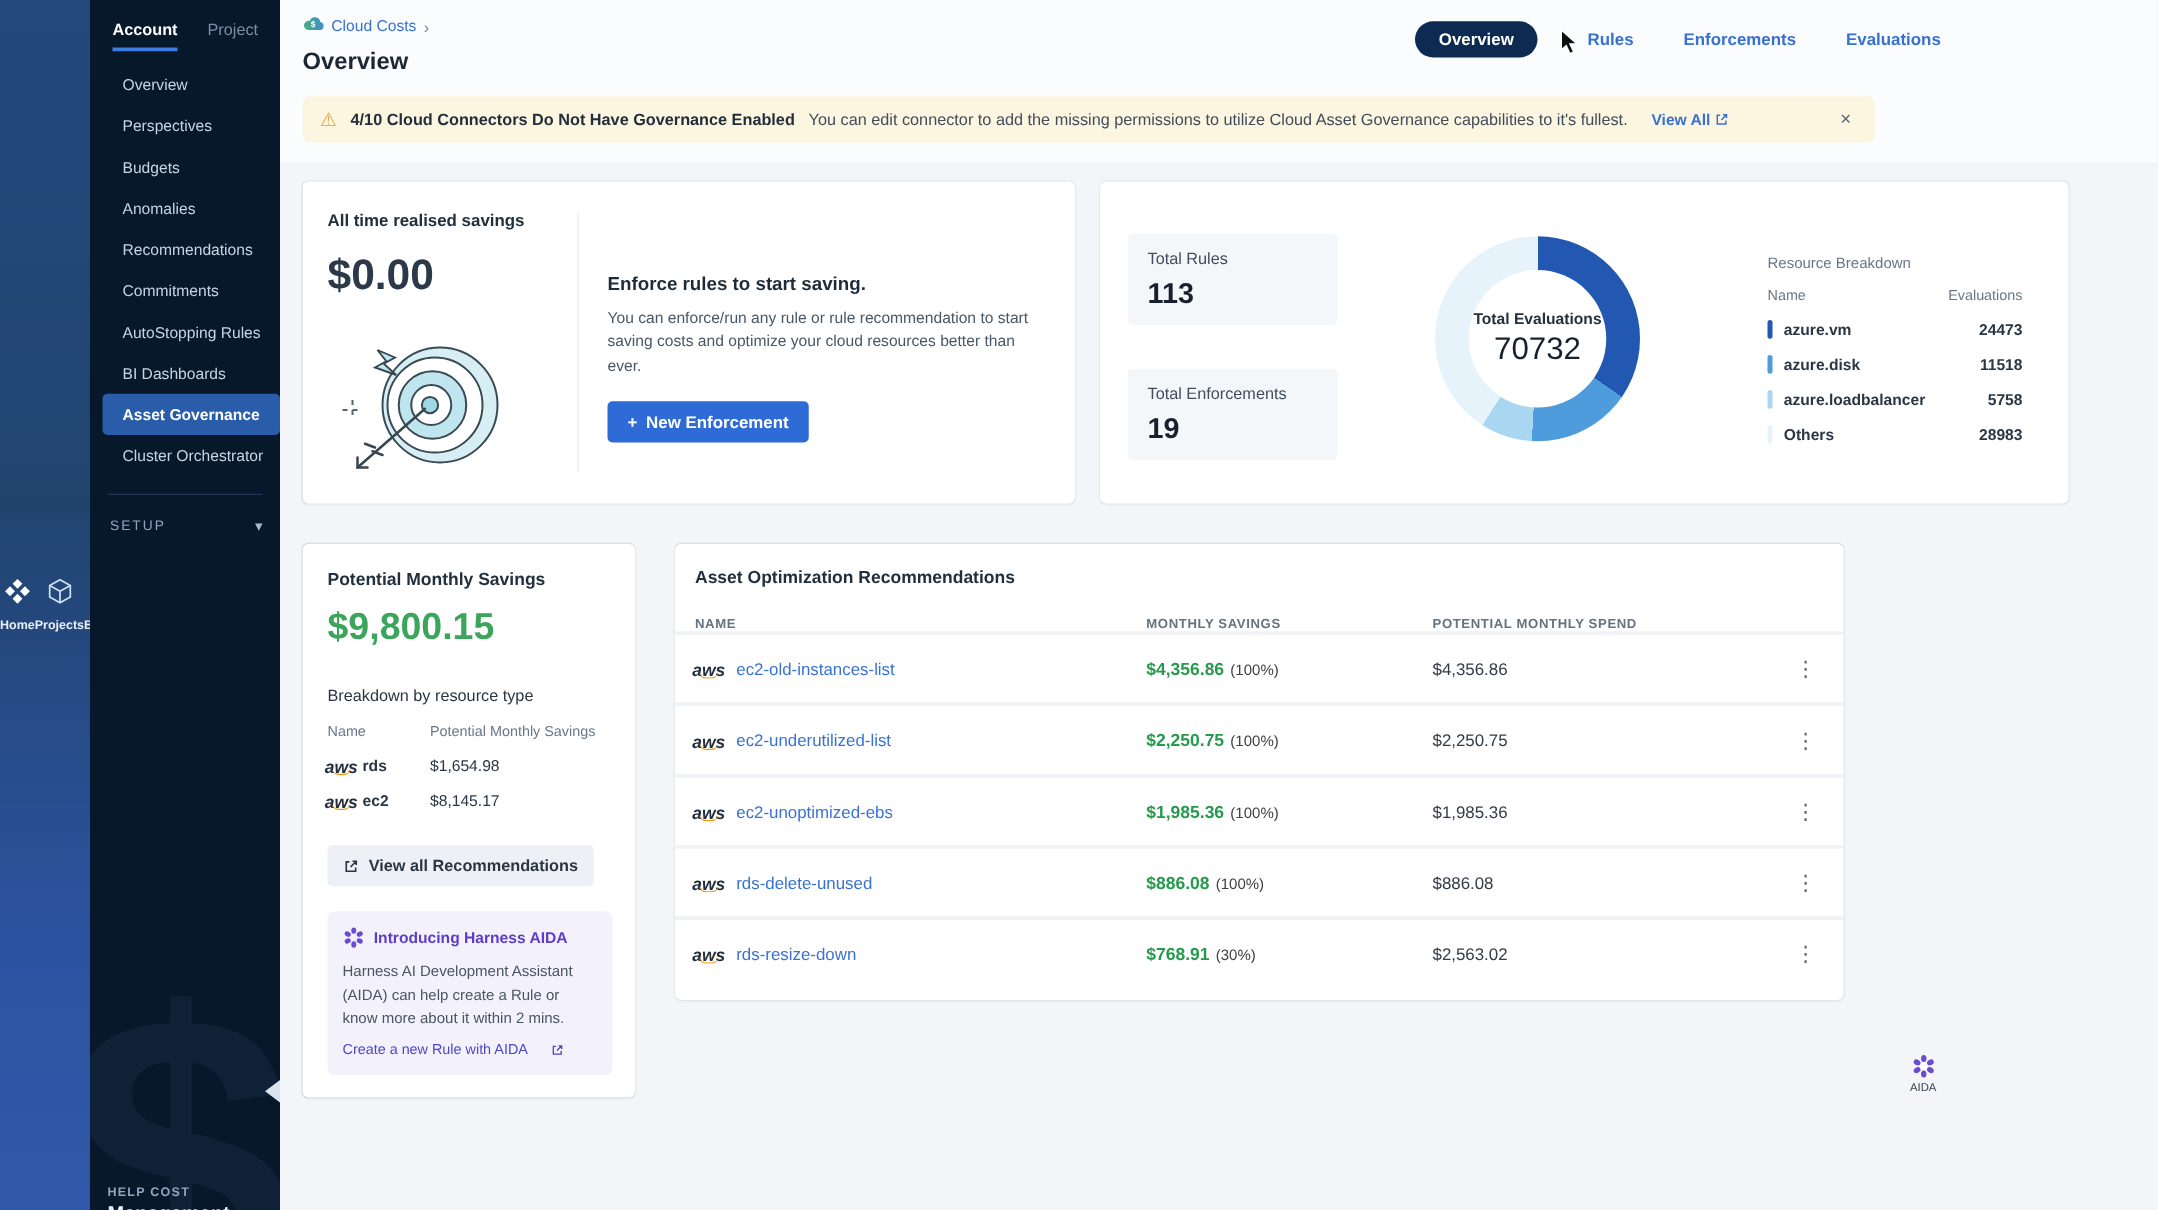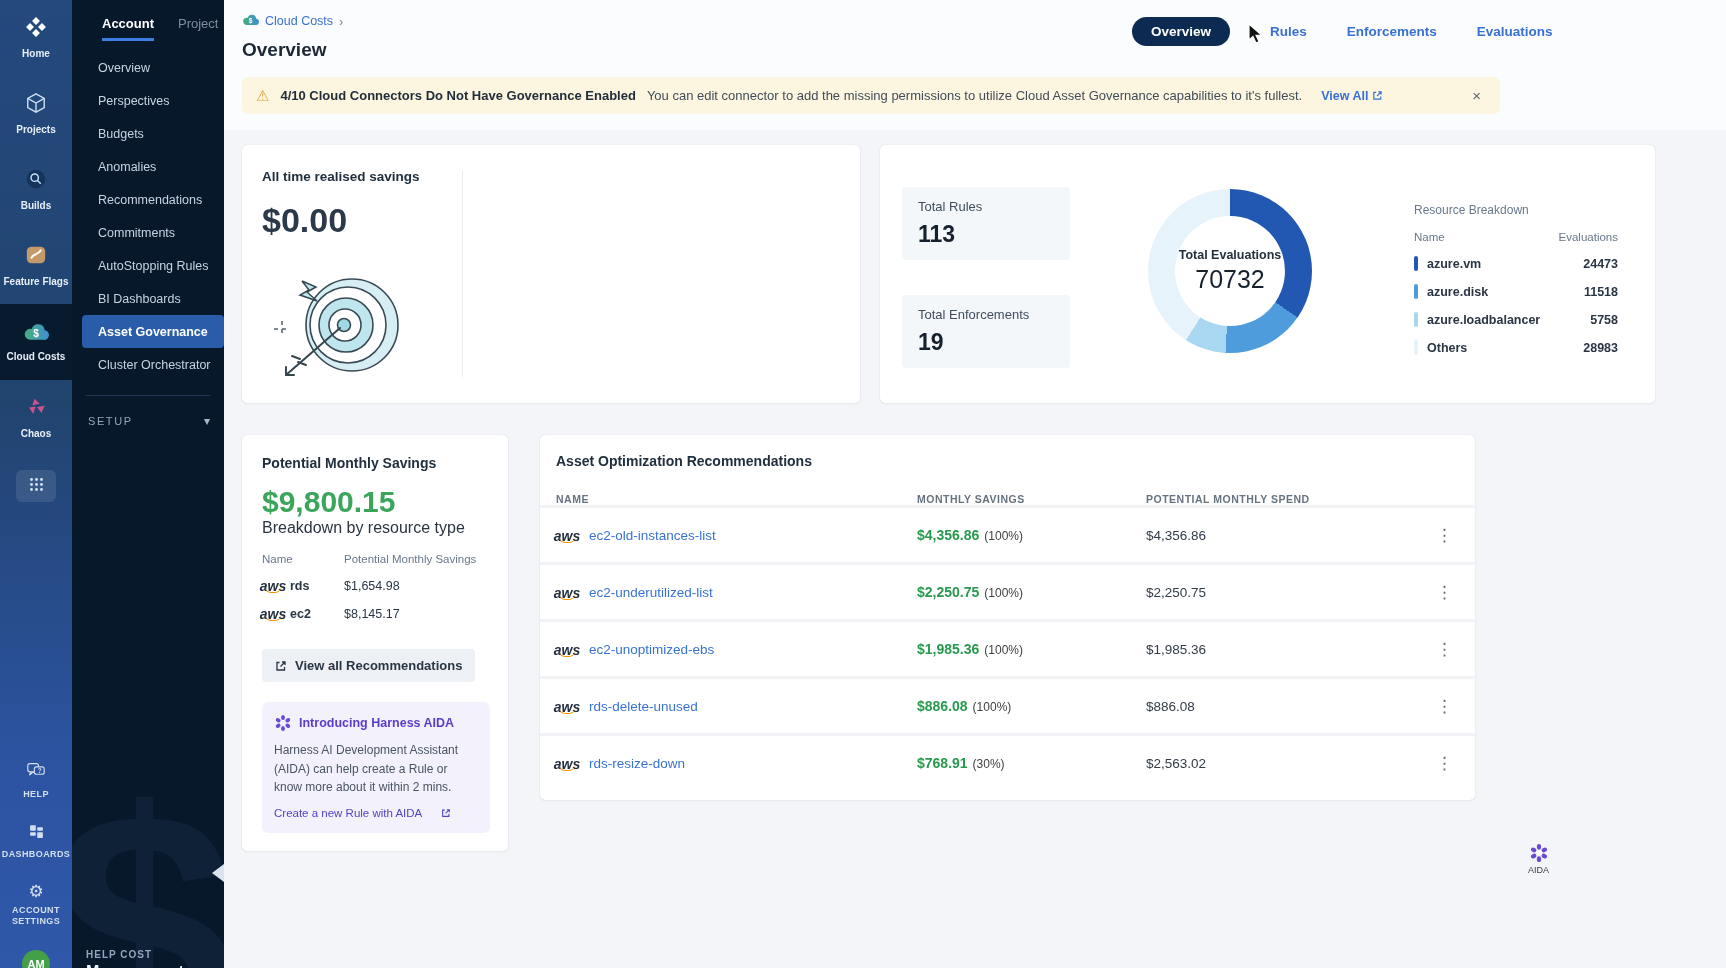--- a/index.html
+++ b/index.html
@@ -2,37 +2,37 @@
 <html><head>
 <meta charset="utf-8">
 <style>
   * { box-sizing: border-box; margin: 0; padding: 0; }
   html,body { width:1726px; height:968px; overflow:hidden; }
   body { font-family:"Liberation Sans", sans-serif; background:#f3f5f8; color:#22303e; }
   .app { display:flex; height:100%; }
 
   
   .rail { width:72px; flex:0 0 72px; background:linear-gradient(180deg,#24497d 0%,#21446f 42%,#2c53a0 78%,#3058aa 100%);
-          display:flex; flex-direction:column; align-items:center; overflow:hidden; }
+          display:flex; flex-direction:row; align-items:center; overflow:hidden; }
   .rail-item { width:100%; height:76px; display:flex; flex-direction:column; align-items:center; justify-content:center;
                gap:6px; cursor:pointer; }
   .rail-item .lbl { font-size:10px; font-weight:bold; color:#e8eef8; text-align:center; line-height:1.15; }
   .rail-item.selected { background:#081a2e; }
   .grid-btn { margin-top:14px; width:40px; height:32px; border-radius:6px; background:rgba(255,255,255,.10);
               display:flex; align-items:center; justify-content:center; cursor:pointer; }
   .rail-spacer { flex:1; }
   .rail-bottom-item { width:100%; display:flex; flex-direction:column; align-items:center; gap:5px; margin-bottom:22px; cursor:pointer; }
   .rail-bottom-item .lbl { font-size:9px; font-weight:bold; letter-spacing:.4px; color:#d3def0; text-align:center; line-height:1.3; }
   .gear-glyph { font-size:17px; color:#d3def0; line-height:1; }
   .avatar { width:28px; height:28px; border-radius:50%; background:#43a047; color:#fff; font-size:11px; font-weight:bold;
             display:flex; align-items:center; justify-content:center; margin-bottom:-10px; cursor:pointer; }
 
   
   .sidebar { width:152px; flex:0 0 152px; background:#07182b; display:flex; flex-direction:column; position:relative; overflow:hidden; }
-  .side-tabs { display:flex; gap:24px; padding:16px 0 0 30px; font-size:13px;text-align:right; }
+  .side-tabs { display:flex; gap:24px; padding:16px 0 0 18px; font-size:13px;text-align:right; }
   .side-tab { cursor:pointer; padding-bottom:7px; }
   .side-tab.active { color:#fff; font-weight:bold; border-bottom:3px solid #3d7ce0; }
   .side-tab.inactive { color:#7e8da3; }
   .side-items { margin-top:10px; display:flex; flex-direction:column; }
   .side-item { font-size:12.5px; color:#c7d3e3; padding:9.5px 4px 9.5px 26px; cursor:pointer; }
   .side-item.selected { background:#2a5da9; color:#fff; font-weight:bold; margin-left:10px; padding-left:16px; border-radius:4px; }
   .side-divider { border-top:1px solid #203654; margin:14px 14px 0 14px; }
   .setup-row { display:flex; justify-content:space-between; align-items:center; padding:18px 14px 0 16px;
                font-size:11px; font-weight:normal; letter-spacing:1.6px; color:#93a5bd; cursor:pointer; }
   .setup-row .chev { font-size:12px; color:#a8b8cf; letter-spacing:0; }
@@ -97,21 +97,21 @@
   .legend-row { display:flex; align-items:center; gap:9px; margin-top:13px; }
   .legend-row .sw { width:4px; height:15px; border-radius:2px; flex:0 0 4px; }
   .legend-row .nm { font-size:12.5px; font-weight:bold; color:#2a3644; }
   .legend-row .vl { margin-left:auto; font-size:12.5px; font-weight:bold; color:#2a3644; }
 
   
   .bottom-row { display:flex; gap:32px; margin-top:32px; align-items:flex-start; }
   .left-panel { width:266px; padding:20px 18px 18px 20px; }
   .lp-title { font-size:14px; font-weight:bold; color:#22303e; }
   .lp-amount { font-size:30px; font-weight:bold; color:#3ba55c; margin-top:14px; }
-  .lp-breakdown { font-size:16px; color:#2a3541; }
+  .lp-breakdown { font-size:13px; color:#2a3541; margin-top:30px; }
   .lp-head { display:flex; margin-top:16px; font-size:11.5px; color:#68788a; }
   .lp-head .h1c { width:82px; }
   .lp-row { display:flex; align-items:center; margin-top:13px; }
   .lp-row .nmw { width:82px; display:flex; align-items:center; gap:6px; font-size:12.5px; font-weight:bold; color:#2a3644; }
   .lp-row .val { font-size:12.5px; color:#2a3644; }
   .aws-badge { width:22px; height:15px; position:relative; display:inline-flex; justify-content:center;
                font-weight:bold; font-style:italic; font-size:14px; color:#232f3e; line-height:1; padding-top:1px; }
   .aws-badge::after { content:""; position:absolute; bottom:0; left:3px; right:3px; height:5px;
                       border-bottom:1.8px solid #f79400; border-radius:0 0 9px 9px; }
   .viewall-btn { margin-top:28px; display:inline-flex; align-items:center; gap:8px; background:#edf0f4; border:none;
@@ -348,20 +348,28 @@
                 <path d="M30 108 L22 108 L22 100"></path>
                 <path d="M34 95 l8 3 M28 89 l8 3"></path>
               </g>
               <path d="M38 14 l14 6 -9 5 10 9 -17 -6 9 -5z" fill="#bfe8ef" stroke="#37474f" stroke-width="1.5"></path>
               <g stroke="#55656f" stroke-width="1.6" stroke-dasharray="4 4">
                 <path d="M10 62 h16 M18 54 v16"></path>
               </g>
             </svg>
           </div>
           <div class="divider"></div>
+          <div class="cta-block">
+            <div class="cta-title">Enforce rules to start saving.</div>
+            <div class="cta-body">You can enforce/run any rule or rule recommendation to start saving costs and optimize your cloud resources better than ever.</div>
+            <button class="cta-btn">
+              <span>+</span>
+              <span>New Enforcement</span>
+            </button>
+          </div>
         </section>
 
         <section class="card card-b">
           <div class="stat-box rules">
             <div class="stat-label">Total Rules</div>
             <div class="stat-value">113</div>
           </div>
           <div class="stat-box enf">
             <div class="stat-label">Total Enforcements</div>
             <div class="stat-value">19</div>

